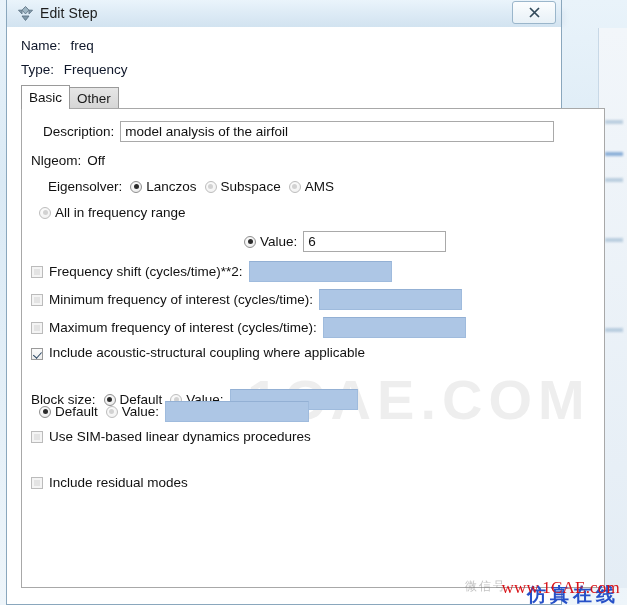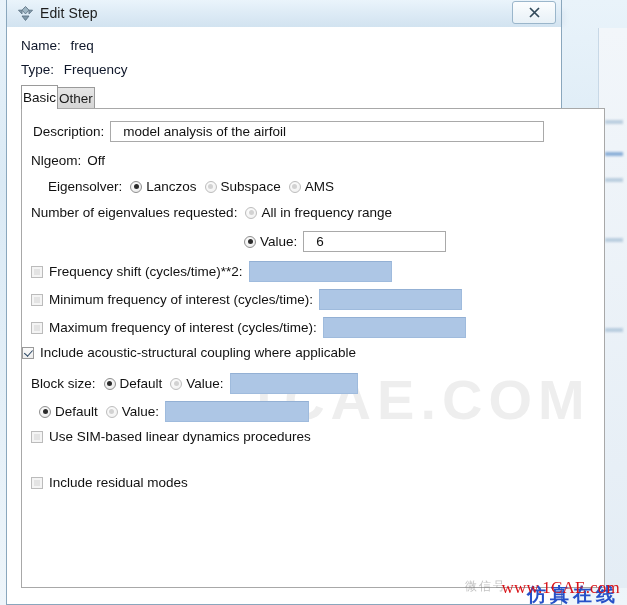--- a/index.html
+++ b/index.html
@@ -114,21 +114,21 @@
   
   #tabstrip {
     position: absolute;
     left: 14px; top: 58px;
     height: 22px;
   }
   .tab {
     display: inline-block;
     height: 22px;
     line-height: 21px;
-    padding: 0 1px;
+    padding: 0 7px;
     font-size: 13.5px;
     color: #111;
     border: 1px solid #999;
     border-bottom: none;
     box-sizing: border-box;
     vertical-align: bottom;
     cursor: pointer;
   }
   .tab.active {
     background: #ffffff;
@@ -165,21 +165,21 @@
   }
 
   
   .txt-input {
     background: #ffffff;
     border: 1px solid #a9a9a9;
     box-sizing: border-box;
     font-family: "Liberation Sans", sans-serif;
     font-size: 13.5px;
     color: #111;
-    padding: 1px 12px;
+    padding: 1px 4px;
     outline: none;
   }
   .blue-input {
     background: #adc6e5;
     border: 1px solid #9fbbdd;
     border-top-color: #93b0d4;
     box-sizing: border-box;
   }
 
   
@@ -345,42 +345,41 @@
     </div>
 
     <div id="tabstrip">
       <span class="tab active">Basic</span><span class="tab inactive">Other</span>
     </div>
 
     <div id="tab-panel">
 
       <div id="wm-center">1CAE.COM</div>
 
-      <div class="row" style="left:11px; top:12px;justify-content:space-between;">
+      <div class="row" style="left:21px; top:12px;justify-content:space-between;">
         <span>Description:</span>
         <input class="txt-input gap6" style="width: 434px; height: 21px;" value="model analysis of the airfoil">
       </div>
 
       <div class="row" style="left:9px; top:44px;">
         <span>Nlgeom:</span>
         <span class="gap6">Off</span>
       </div>
 
       <div class="row" style="left:26px; top:70px;">
         <span>Eigensolver:</span>
         <span class="radio on gap8"></span>
         <span class="gap4">Lanczos</span>
         <span class="radio off gap8"></span>
         <span class="gap4">Subspace</span>
         <span class="radio off gap8"></span>
         <span class="gap4">AMS</span>
       </div>
 
       <div class="row" style="left:9px; top:96px;">
-        <span>Number of eigenvalues requested:</span>
         <span class="radio off gap8"></span>
         <span class="gap4">All in frequency range</span>
       </div>
 
       <div class="row" style="left:222px; top:122px;">
         <span class="radio on"></span>
         <span class="gap4">Value:</span>
         <input class="txt-input gap6" style="width: 143px; height: 21px;" value="6">
       </div>
 
@@ -395,26 +394,26 @@
         <span class="gap6">Maximum frequency of interest (cycles/time):</span>
         <input class="blue-input gap6" style="width: 143px; height: 21px;" disabled="" value="">
       </div>
 
       <div class="row" style="left:9px; top:180px;">
         <span class="checkbox off"></span>
         <span class="gap6">Minimum frequency of interest (cycles/time):</span>
         <input class="blue-input gap6" style="width: 143px; height: 21px;" disabled="" value="">
       </div>
 
-      <div class="row" style="left:0; top:236px;">
+      <div class="row" style="left:9px; top:236px;align-items:flex-end;">
         <span class="checkbox on"></span>
         <span class="gap6">Include acoustic-structural coupling where applicable</span>
       </div>
 
-      <div class="row" style="left:9px; top:264px;">
+      <div class="row" style="left:9px; top:280px;">
         <span>Block size:</span>
         <span class="radio on gap8"></span>
         <span class="gap4">Default</span>
         <span class="radio off gap8"></span>
         <span class="gap4">Value:</span>
         <input class="blue-input gap6" style="width: 128px; height: 21px;" disabled="" value="">
       </div>
 
       <div class="row" style="left:9px; top:292px;">
         <span class="radio on gap8"></span>

